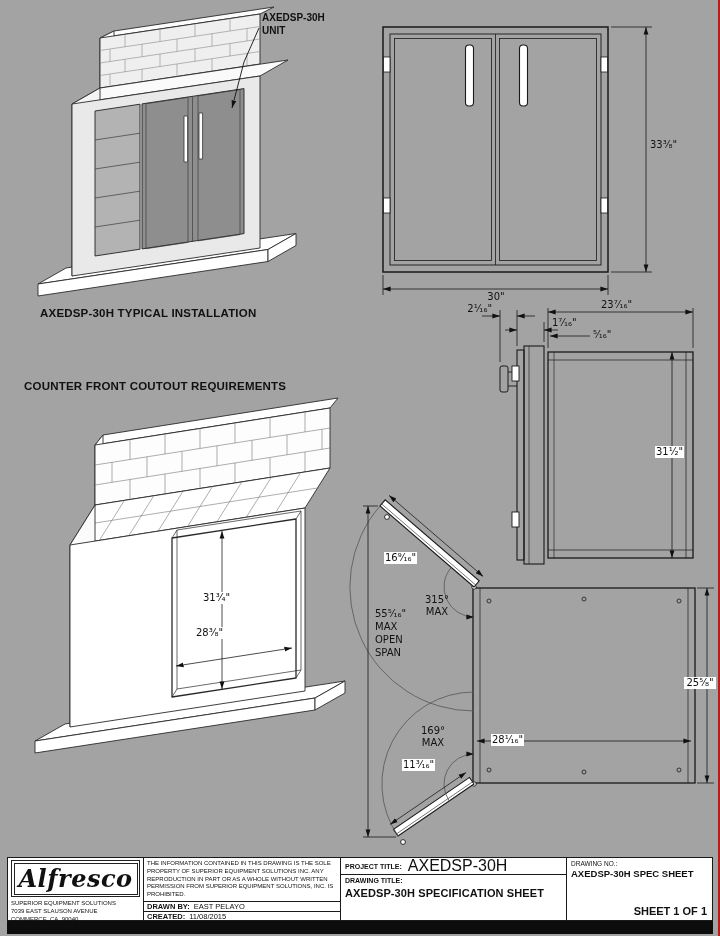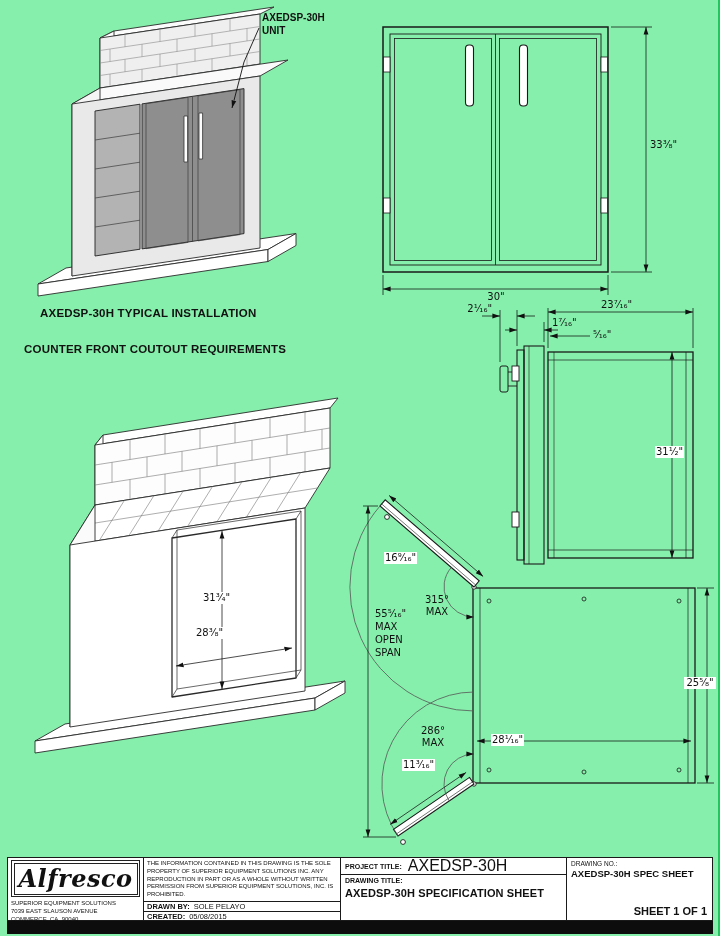--- a/index.html
+++ b/index.html
@@ -1,18 +1,18 @@
 <!DOCTYPE html>
 <html><head>
 <meta charset="utf-8">
 <style>
   *{margin:0;padding:0;box-sizing:border-box}
   html,body{width:720px;height:936px;background:#fff}
   body{font-family:"Liberation Sans",sans-serif;color:#111;position:relative;overflow:hidden}
-  .sheet{position:absolute;inset:0;background:#86efac;border-right:2px solid #22c55e}
+  .sheet{position:absolute;inset:0;background:#a3a3a3;border-right:2px solid #b91c1c}
   svg.lines{position:absolute;left:0;top:0}
   .lbl{position:absolute;font-family:"DejaVu Sans",sans-serif;font-size:10px;line-height:1.18;color:#111;white-space:pre-line}
   .wbg{background:#fff;padding:0 1px}
   .ctr{text-align:center}
   .rgt{text-align:right}
   .caption{position:absolute;font-family:"Liberation Sans",sans-serif;font-weight:bold;font-size:11.5px;letter-spacing:.2px;color:#111}
   .callout{position:absolute;font-family:"Liberation Sans",sans-serif;font-weight:bold;font-size:10px;line-height:1.25;white-space:pre-line}
   
   .titleblock{position:absolute;left:7px;top:857px;width:706px;height:64px;border:1.5px solid #1a1a1a;display:flex;background:#fff}
   .tb-c1{width:136px;border-right:1px solid #1a1a1a;padding:2px 3px}
@@ -251,67 +251,67 @@
     <line x1="697" y1="588" x2="714" y2="588"></line>
     <line x1="697" y1="783" x2="714" y2="783"></line>
     <line x1="707" y1="588" x2="707" y2="783" marker-start="url(#ar)" marker-end="url(#ar)"></line>
     <line x1="477" y1="741" x2="691" y2="741" marker-start="url(#ar)" marker-end="url(#ar)"></line>
   </g>
 </svg>
 
 <div class="callout" style="left:262px;top:12px">AXEDSP-30H
 UNIT</div>
 <div class="caption ctr" style="left:40px;top:307px;width:300px;text-align:left">AXEDSP-30H TYPICAL INSTALLATION</div>
-<div class="caption" style="left:24px;top:343px">COUNTER FRONT COUTOUT REQUIREMENTS</div>
+<div class="caption" style="left:24px;top:380px">COUNTER FRONT COUTOUT REQUIREMENTS</div>
 
 <div class="lbl" style="left:650px;top:139px">33³⁄₈"</div>
 <div class="lbl ctr" style="left:466px;top:291px;width:60px">30"</div>
 
 <div class="lbl rgt" style="left:446px;top:303px;width:46px">2¹⁄₁₆"</div>
 <div class="lbl" style="left:552px;top:317px">1⁷⁄₁₆"</div>
 <div class="lbl" style="left:593px;top:329px">⁵⁄₁₆"</div>
 <div class="lbl" style="left:601px;top:299px">23⁷⁄₁₆"</div>
 <div class="lbl wbg" style="left:655px;top:446px">31¹⁄₂"</div>
 
 <div class="lbl wbg" style="left:202px;top:592px">31³⁄₄"</div>
 <div class="lbl wbg" style="left:195px;top:627px">28³⁄₈"</div>
 
 <div class="lbl wbg" style="left:384px;top:552px">16⁹⁄₁₆"</div>
 <div class="lbl ctr" style="left:414px;top:594px;width:46px">315°
 MAX</div>
 <div class="lbl" style="left:375px;top:607px;line-height:1.3">55⁵⁄₁₆"
 MAX
 OPEN
 SPAN</div>
-<div class="lbl ctr" style="left:410px;top:725px;width:46px">286°
+<div class="lbl ctr" style="left:410px;top:725px;width:46px">169°
 MAX</div>
 <div class="lbl wbg" style="left:402px;top:759px">11³⁄₁₆"</div>
 <div class="lbl wbg ctr" style="left:684px;top:677px;width:32px">25⁵⁄₈"</div>
 <div class="lbl wbg" style="left:491px;top:734px">28¹⁄₁₆"</div>
 
 <div class="titleblock">
   <div class="tb-c1">
     <div class="tb-logo-outer">
       <div class="tb-logo-inner">
         <span class="logo-script">Alfresco</span>
       </div>
     </div>
     <div class="tb-address">SUPERIOR EQUIPMENT SOLUTIONS
 7039 EAST SLAUSON AVENUE
 COMMERCE, CA. 90040</div>
   </div>
   <div class="tb-c2">
     <div class="tb-disclaimer">THE INFORMATION CONTAINED IN THIS DRAWING IS THE SOLE PROPERTY OF SUPERIOR EQUIPMENT SOLUTIONS INC. ANY REPRODUCTION IN PART OR AS A WHOLE WITHOUT WRITTEN PERMISSION FROM SUPERIOR EQUIPMENT SOLUTIONS, INC. IS PROHIBITED.</div>
     <div class="tb-row">
       <span class="tb-strong">DRAWN BY:</span>
-      <span>SOLE PELAYO</span>
+      <span>EAST PELAYO</span>
     </div>
     <div class="tb-row bt">
       <span class="tb-strong">CREATED:</span>
-      <span>05/08/2015</span>
+      <span>11/08/2015</span>
     </div>
   </div>
   <div class="tb-c3">
     <div class="tb-proj-row">
       <span class="tb-label-sm">PROJECT TITLE:</span>
       <span class="tb-proj-val">AXEDSP-30H</span>
     </div>
     <div class="tb-dt">
       <div class="tb-label-sm">DRAWING TITLE:</div>
       <div class="tb-title-big">AXEDSP-30H SPECIFICATION SHEET</div>

